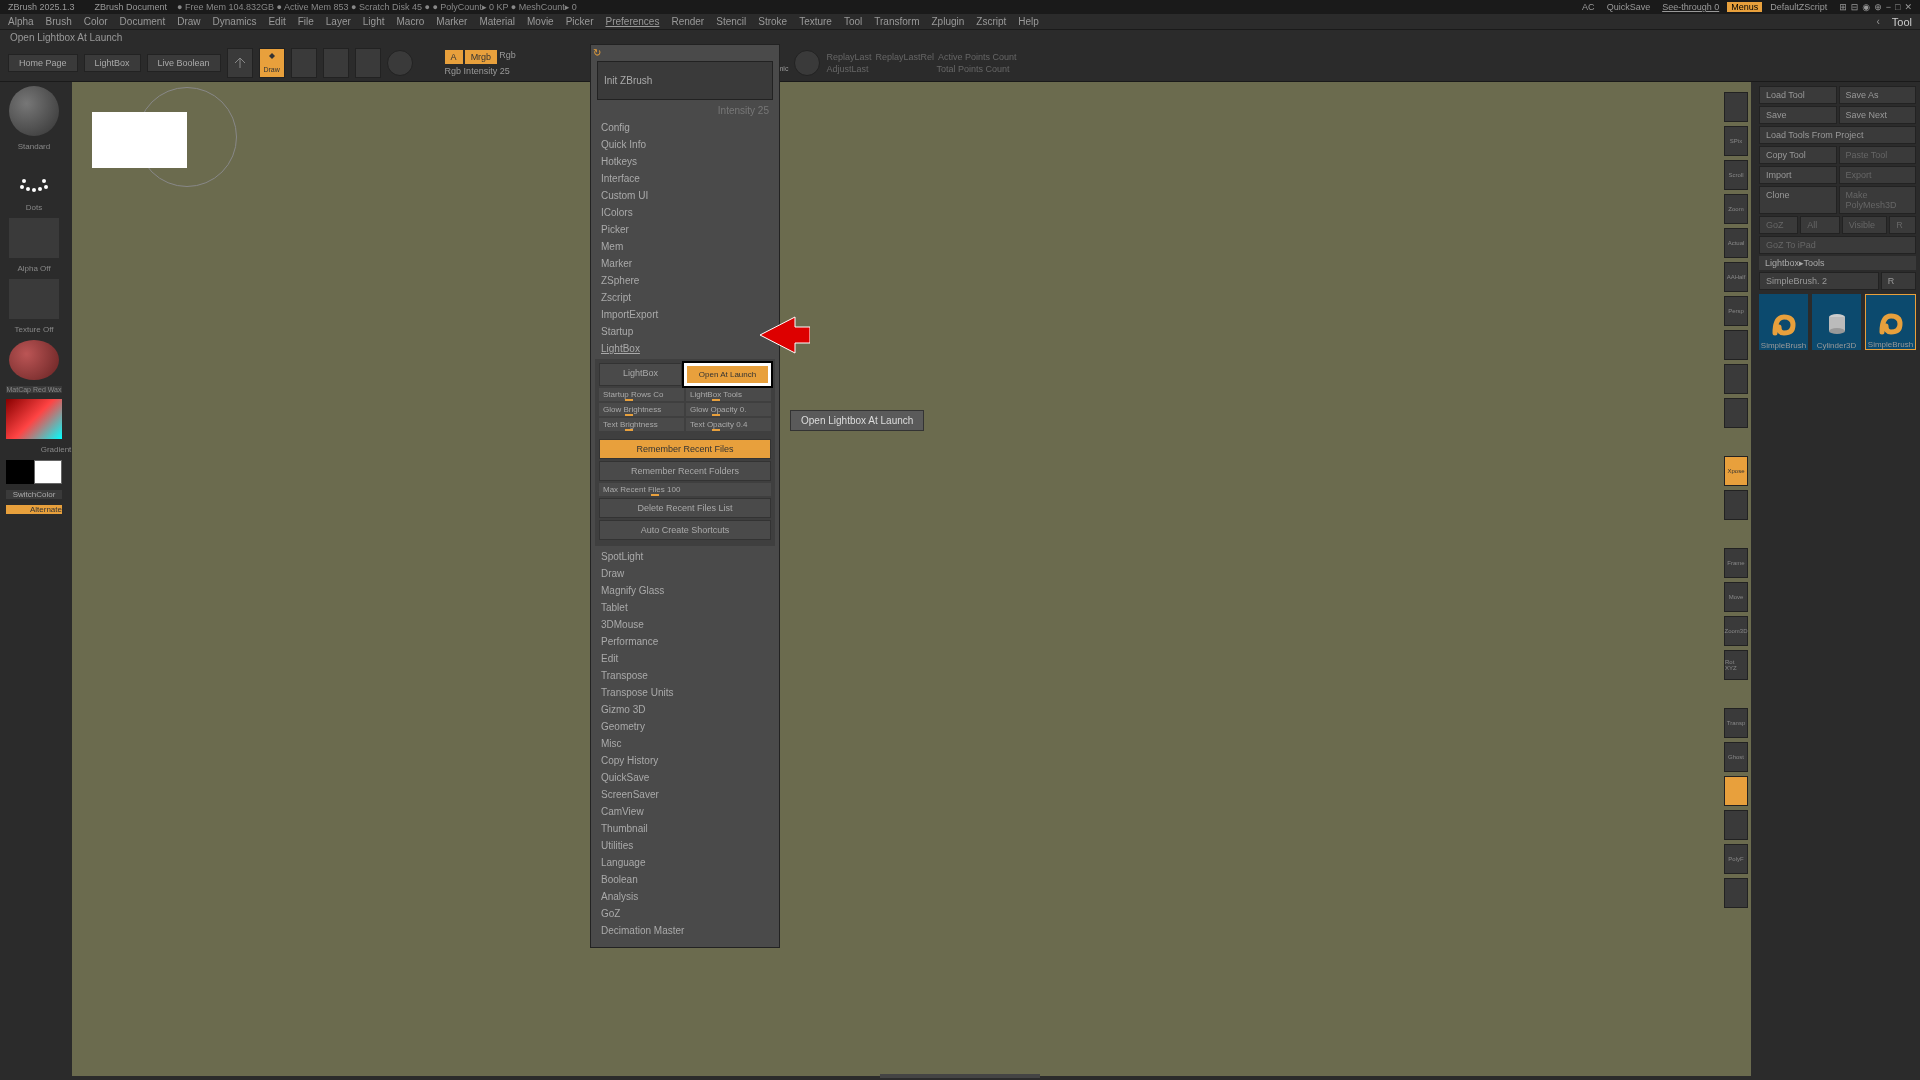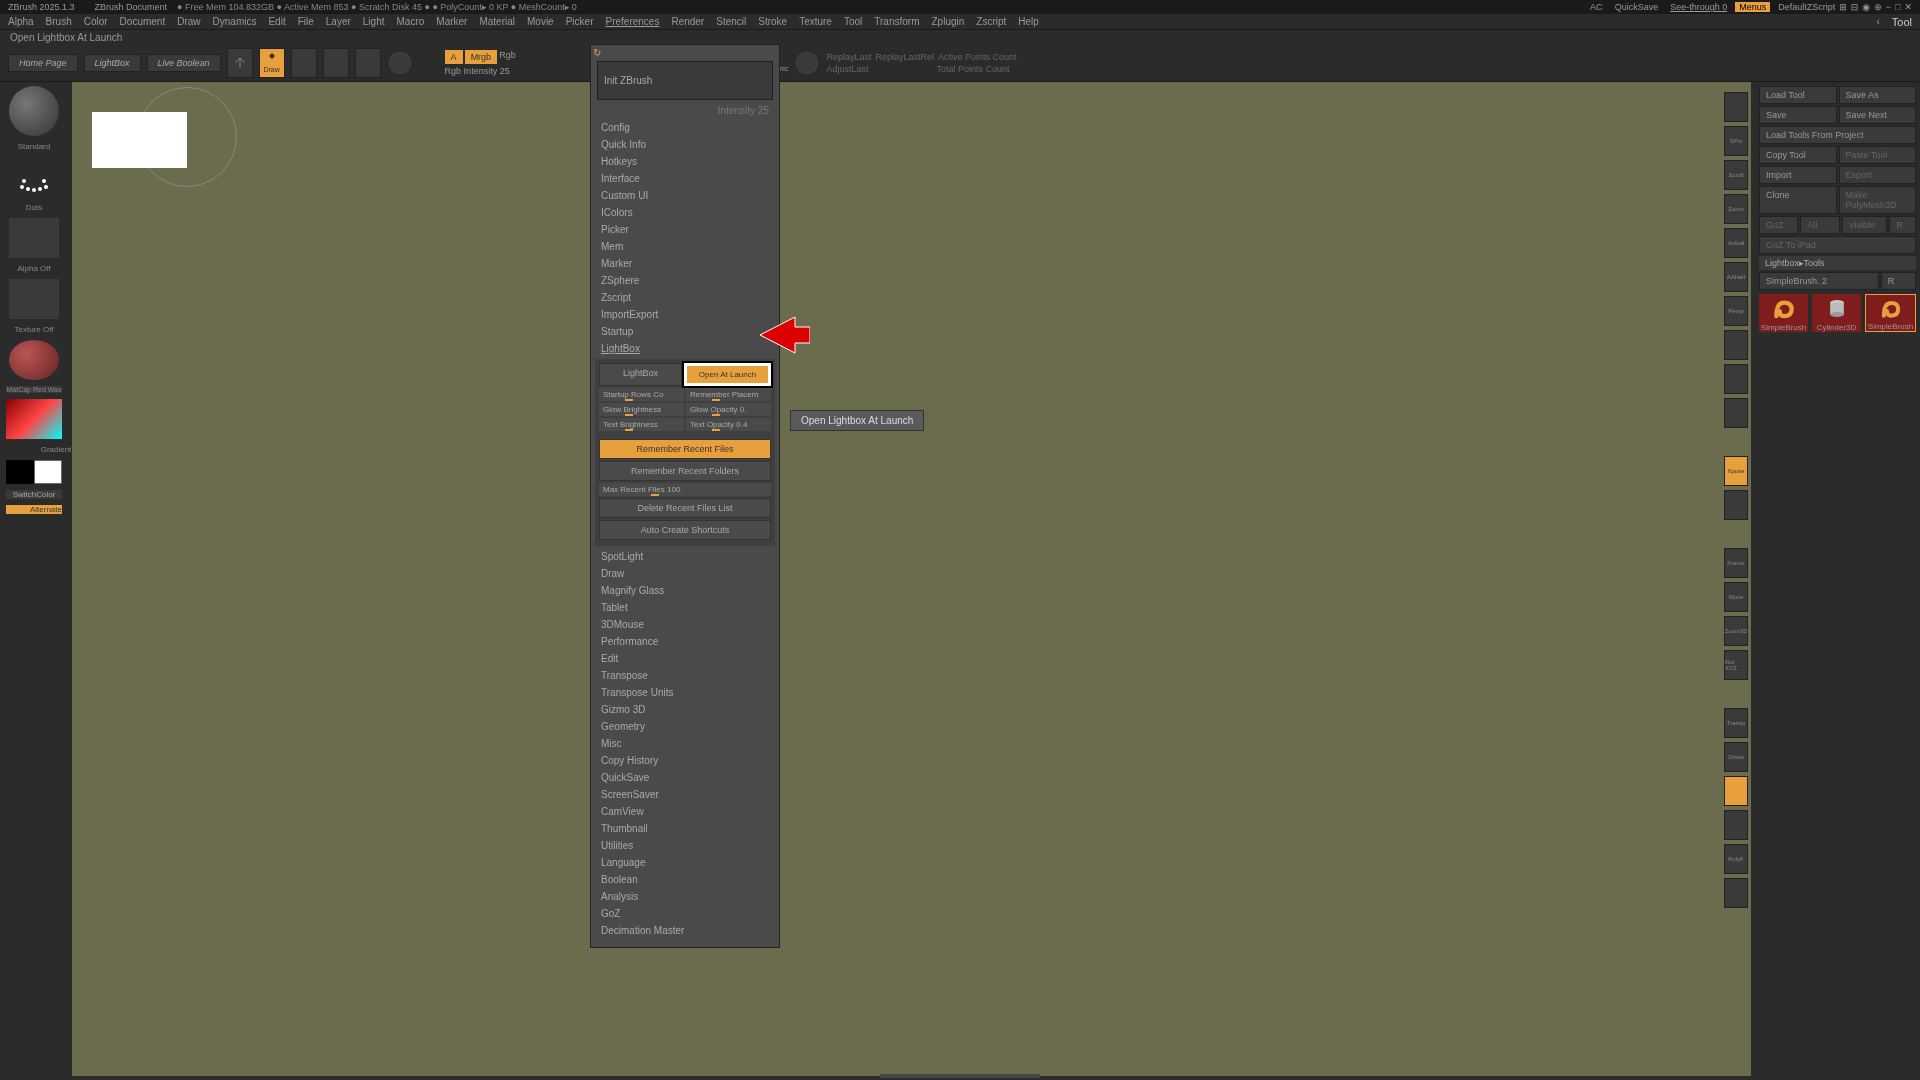--- a/index.html
+++ b/index.html
@@ -8,35 +8,35 @@
 
 .titlebar { height: 14px; background: #1a1a1a; display: flex; align-items: center; padding: 0 8px; font-size: 9px; color: #999; }
 .titlebar .app { margin-right: 20px; }
 .titlebar .doc { margin-right: 10px; }
 .titlebar .status { margin-right: 4px; color: #888; }
 .titlebar .right-icons { margin-left: auto; display: flex; gap: 4px; align-items: center; }
 .titlebar .ac { color: #999; margin-right: 8px; }
 .titlebar .qs { color: #999; margin-right: 8px; }
 .titlebar .see { color: #999; text-decoration: underline; margin-right: 4px; }
 .titlebar .menus { background: #e8a03c; color: #000; padding: 0 4px; margin-right: 4px; }
-.titlebar .script { }
+.titlebar .script { margin-right: 8px; }
 
 
 .menubar { height: 16px; background: #2b2b2b; display: flex; align-items: center; padding: 0 8px; gap: 12px; font-size: 10px; color: #999; border-bottom: 1px solid #1a1a1a; }
 .menubar span { cursor: pointer; }
 .menubar span.active { text-decoration: underline; }
 .menubar .spacer { flex: 1; }
 .menubar .tool-label { color: #ccc; font-size: 11px; }
 
 
 .hintbar { height: 14px; background: #2b2b2b; padding: 2px 10px; font-size: 10px; color: #999; }
 
 
 .shelf { height: 38px; background: #2b2b2b; display: flex; align-items: center; padding: 0 8px; gap: 6px; border-bottom: 1px solid #1a1a1a; }
-.tab-btn { background: #3a3a3a; color: #aaa; padding: 3px 10px; font-size: 9px; border: 1px solid #222; cursor: pointer; font-style: italic; }
+.tab-btn { background: #3a3a3a; color: #aaa; padding: 3px 10px; font-size: 9px; border: 1px solid #222; cursor: pointer; }
 .icon-btn { width: 26px; height: 30px; background: #3a3a3a; border: 1px solid #222; display: flex; flex-direction: column; align-items: center; justify-content: center; font-size: 7px; color: #888; }
 .icon-btn.active { background: #e8a03c; color: #333; }
 .mode-btn { background: #e8a03c; color: #333; padding: 2px 6px; font-size: 9px; }
 .mode-row { display: flex; flex-direction: column; gap: 2px; }
 .mode-row-inner { display: flex; gap: 2px; }
 .small-label { font-size: 9px; color: #999; }
 .slider-block { display: flex; flex-direction: column; gap: 2px; font-size: 9px; color: #999; }
 .slider-block .row { display: flex; align-items: center; gap: 4px; }
 .slider-track { width: 40px; height: 2px; background: #555; position: relative; }
 .slider-track::after { content: ''; position: absolute; top: -2px; width: 6px; height: 6px; background: #e8a03c; border-radius: 50%; }
@@ -96,21 +96,21 @@
 .ric.on { background: #e8a03c; color: #333; }
 .ric-gap { height: 20px; }
 
 
 .tool-panel { width: 165px; background: #2b2b2b; padding: 4px; display: flex; flex-direction: column; gap: 2px; }
 .tp-row { display: flex; gap: 2px; }
 .tp-btn { flex: 1; background: #3a3a3a; color: #999; padding: 3px 6px; font-size: 9px; text-align: left; border: 1px solid #222; }
 .tp-btn.dim { color: #666; }
 .tp-header { background: #3a3a3a; color: #aaa; padding: 2px 6px; font-size: 9px; }
 .tool-thumb-row { display: flex; gap: 4px; margin-top: 2px; }
-.tool-thumb { flex: 1; height: 38px; background: #7f1d1d; display: flex; flex-direction: column; align-items: center; justify-content: flex-end; font-size: 8px; color: #999; position: relative; }
+.tool-thumb { flex: 1; height: 56px; background: #0c4a6e; display: flex; flex-direction: column; align-items: center; justify-content: flex-end; font-size: 8px; color: #999; position: relative; }
 .tool-thumb.sel { border: 1px solid #e8a03c; }
 .s-icon { width: 34px; height: 34px; }
 
 .bottom-bar { position: absolute; bottom: 2px; left: 50%; transform: translateX(-50%); width: 160px; height: 4px; background: #444; }
 </style>
 </head>
 <body>
 
 <div class="titlebar">
   <span class="app">ZBrush 2025.1.3</span>
@@ -345,21 +345,21 @@
   <div class="dd-item">Startup</div>
   <div class="dd-item hl">LightBox</div>
 
   <div class="sub-panel">
     <div class="sub-row">
       <div class="sub-btn">LightBox</div>
       <div class="sub-btn highlight">Open At Launch</div>
     </div>
     <div class="sub-row">
       <div class="sub-slider">Startup Rows Co</div>
-      <div class="sub-slider">Remember Placem</div>
+      <div class="sub-slider">LightBox Tools</div>
     </div>
     <div class="sub-row">
       <div class="sub-slider">Glow Brightness</div>
       <div class="sub-slider">Glow Opacity 0.</div>
     </div>
     <div class="sub-row">
       <div class="sub-slider">Text Brightness</div>
       <div class="sub-slider">Text Opacity 0.4</div>
     </div>
     <div style="height:6px"></div>

